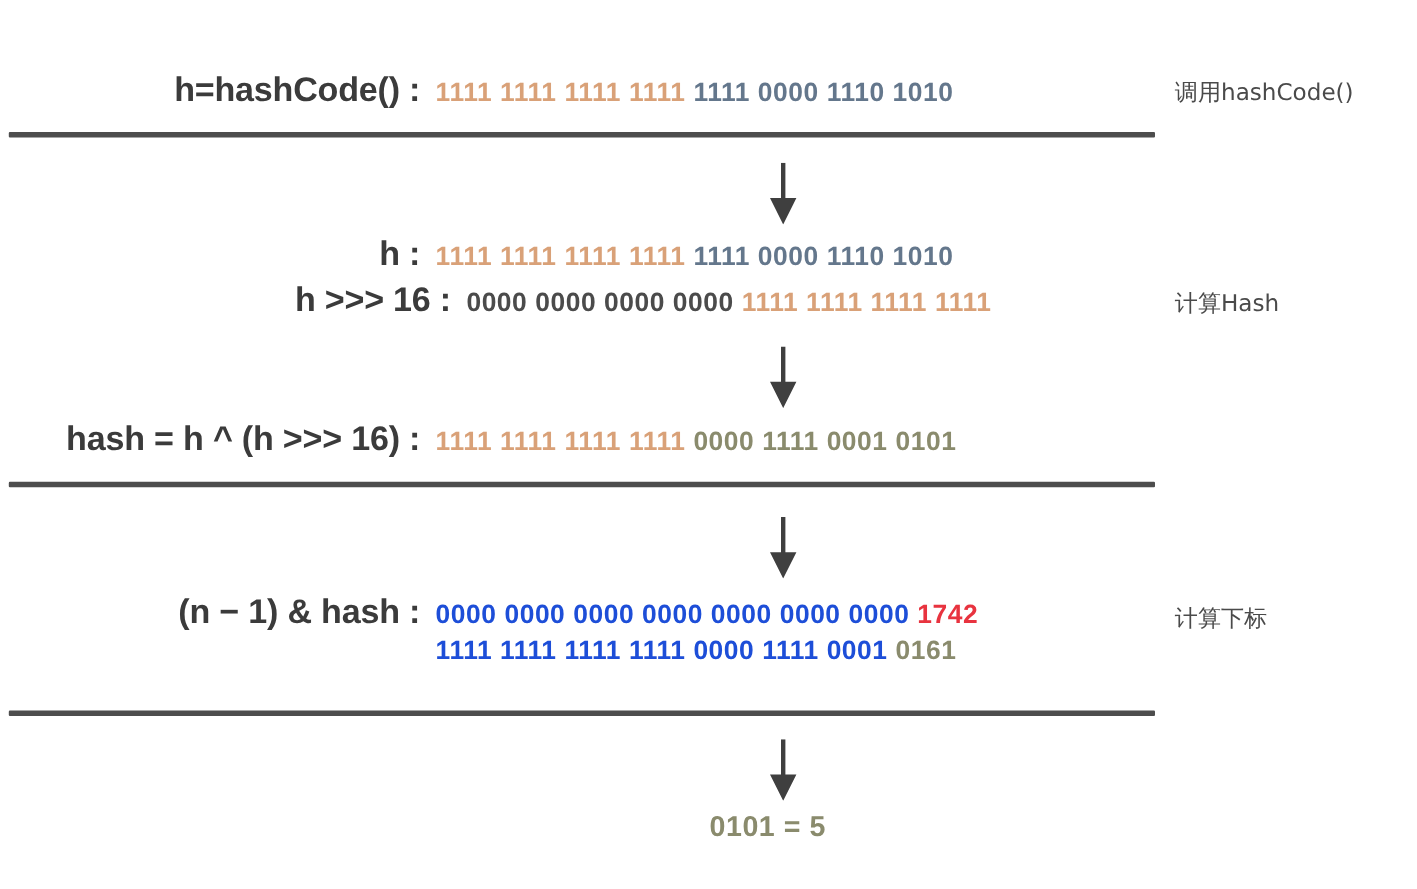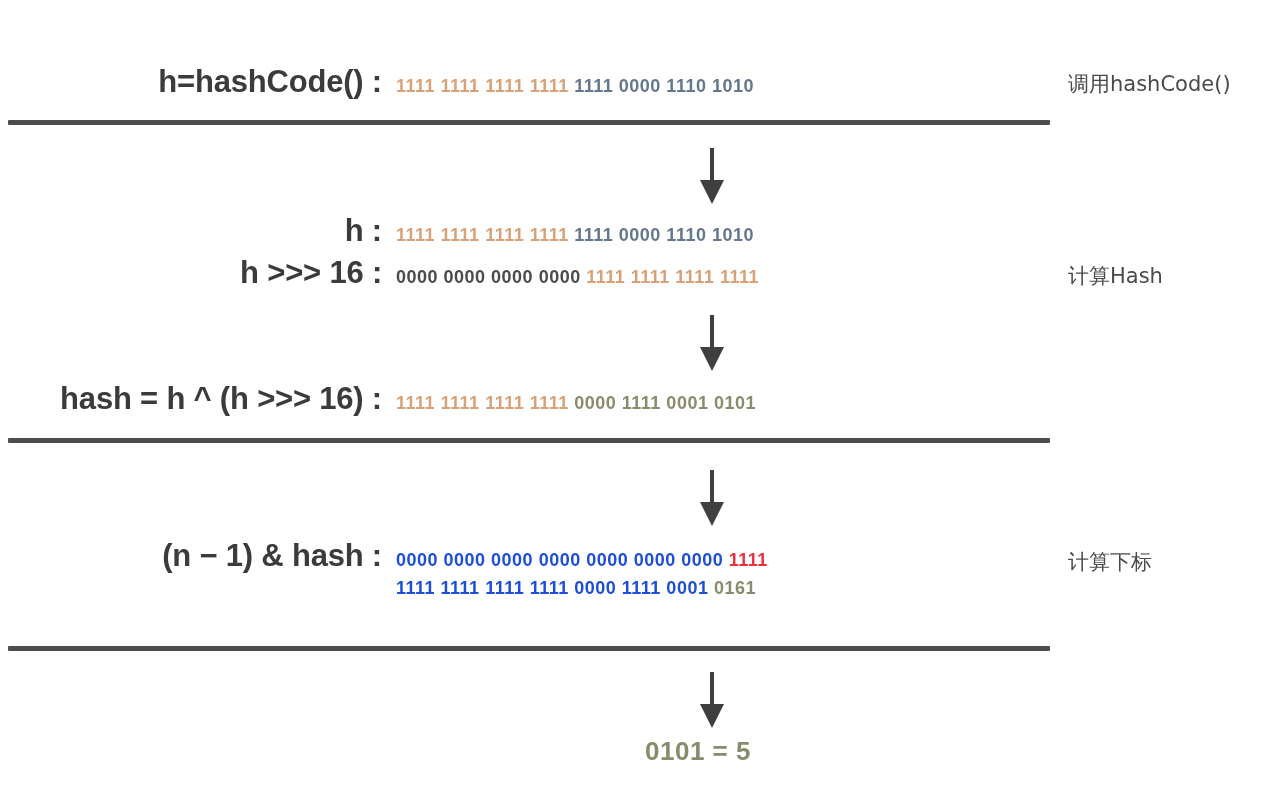--- a/index.html
+++ b/index.html
@@ -28,21 +28,21 @@
     white-space: nowrap;
   }
   .row-label {
     font-size: 31px;
     font-weight: 700;
     color: #3b3b3b;
     letter-spacing: -0.2px;
     text-align: right;
   }
   .bits {
-    font-size: 18px;
+    font-size: 24px;
     font-weight: 700;
     letter-spacing: 0.5px;
   }
   .bits span { white-space: pre; }
 
   
   .c-orange    { color: #d9a178; }
   .c-bluegray  { color: #64778c; }
   .c-darkgray  { color: #4b4b4b; }
   .c-olive     { color: #8a8b6d; }
@@ -111,21 +111,21 @@
   </div>
 
   <div class="row" style="top:213px; left:0px; width:1050px;">
     <div class="row-label" style="width:382px;">h :</div>
     <div class="bits" style="margin-left:14px;">
       <span class="c-orange">1111 1111 1111 1111 </span><span class="c-bluegray">1111 0000 1110 1010</span>
     </div>
   </div>
 
   <div class="row" style="top:255px; left:0px; width:1050px;">
-    <div class="row-label" style="width:382px;">h &gt;&gt;&gt; 16 :</div>
+    <div class="row-label" style="width:382px;margin-left:28px;">h &gt;&gt;&gt; 16 :</div>
     <div class="bits" style="margin-left:14px;">
       <span class="c-darkgray">0000 0000 0000 0000 </span><span class="c-orange">1111 1111 1111 1111</span>
     </div>
   </div>
 
   <div class="stage-label" style="top:262px; left:1068px;">计算Hash</div>
 
   <div class="arrow" style="top:315px; left:689px;">
     <svg width="44" height="56" viewBox="0 0 44 56" xmlns="http://www.w3.org/2000/svg">
       <path d="M21 0 h4 v32 h10 L23 56 L11 32 h10 z" fill="#3f3f3f"></path>
@@ -143,21 +143,21 @@
 
   <div class="arrow" style="top:470px; left:689px;">
     <svg width="44" height="56" viewBox="0 0 44 56" xmlns="http://www.w3.org/2000/svg">
       <path d="M21 0 h4 v32 h10 L23 56 L11 32 h10 z" fill="#3f3f3f"></path>
     </svg>
   </div>
 
   <div class="row" style="top:538px; left:0px; width:1050px;">
     <div class="row-label" style="width:382px;">(n − 1) &amp; hash :</div>
     <div class="bits" style="margin-left:14px;">
-      <span class="c-lightgray">0000 0000 0000 0000 0000 0000 0000 </span><span class="c-red">1111</span>
+      <span class="c-lightgray">0000 0000 0000 0000 0000 0000 0000 </span><span class="c-red">1742</span>
     </div>
   </div>
 
   <div class="row" style="top:578px; left:0px; width:1050px;">
     <div class="row-label" style="width:382px;"></div>
     <div class="bits" style="margin-left:14px;">
       <span class="c-lightgray">1111 1111 1111 1111 0000 1111 0001 </span><span class="c-olive">0161</span>
     </div>
   </div>
 

